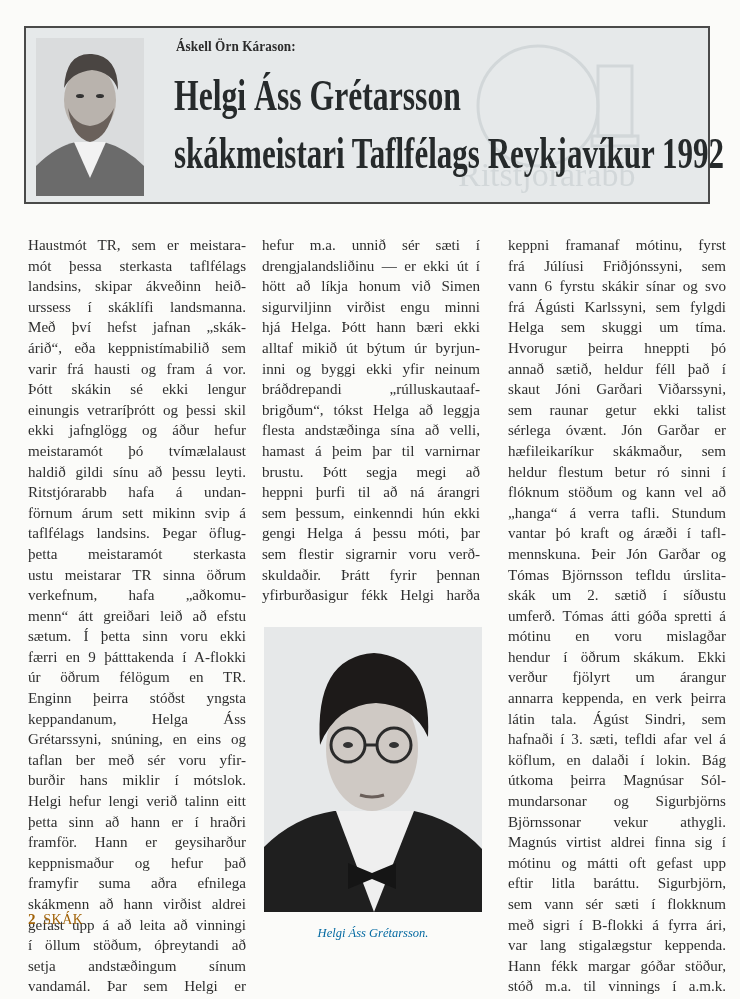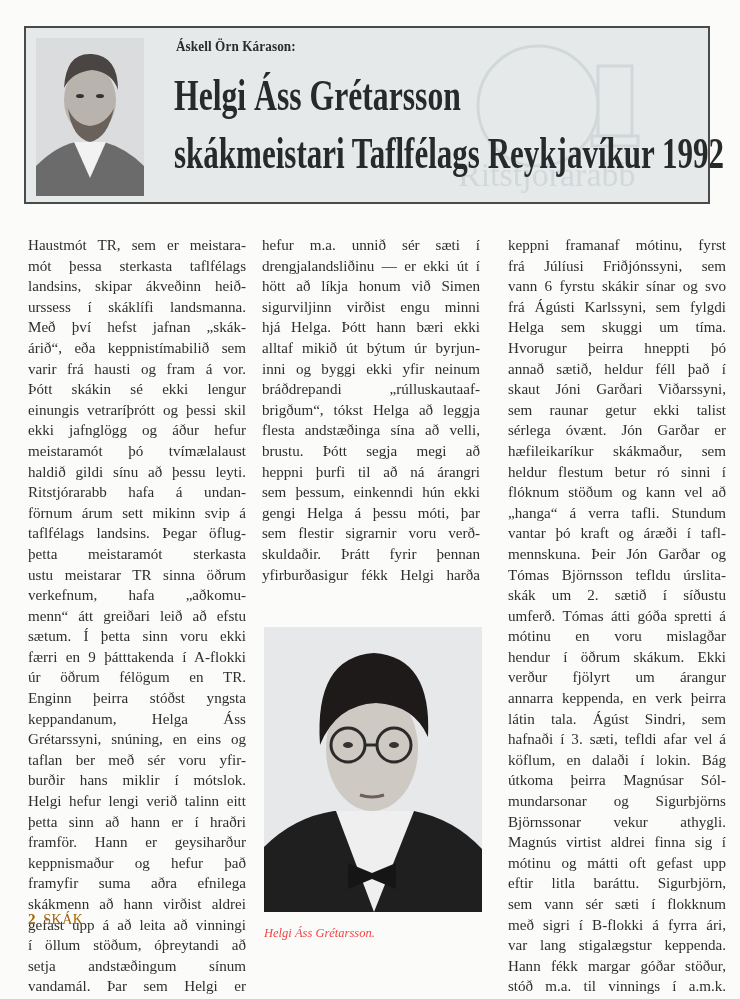--- a/index.html
+++ b/index.html
@@ -85,21 +85,21 @@
     .col-3 { left: 508px; }
     .column .line { display: block; text-align: justify; text-align-last: justify; white-space: nowrap; overflow: visible; }
 
     .photo-wrap {
       position: absolute; left: 264px; top: 627px; width: 218px; height: 285px;
       background: #e9ebec;
       overflow: hidden;
     }
     .caption {
       position: absolute; left: 264px; top: 926px; width: 218px;
-      font-style: italic; font-size: 12.5px; color: #ef4444;
+      text-align: center; font-style: italic; font-size: 12.5px; color: #0369a1;
     }
     .footer {
       position: absolute; left: 28px; top: 911px;
       font-size: 15px; color: #a16207;
     }
     .footer .pg { font-weight: bold; margin-right: 4px; }
     .footer .mag { font-variant: small-caps; font-size: 14px; letter-spacing: 0.5px; }
   </style>
 </head>
 <body>
@@ -171,20 +171,21 @@
     <span class="line">hefur m.a. unnið sér sæti í</span>
     <span class="line">drengjalandsliðinu — er ekki út í</span>
     <span class="line">hött að líkja honum við Simen</span>
     <span class="line">sigurviljinn virðist engu minni</span>
     <span class="line">hjá Helga. Þótt hann bæri ekki</span>
     <span class="line">alltaf mikið út býtum úr byrjun-</span>
     <span class="line">inni og byggi ekki yfir neinum</span>
     <span class="line">bráðdrepandi „rúlluskautaaf-</span>
     <span class="line">brigðum“, tókst Helga að leggja</span>
     <span class="line">flesta andstæðinga sína að velli,</span>
+    <span class="line">hamast á þeim þar til varnirnar</span>
     <span class="line">brustu. Þótt segja megi að</span>
     <span class="line">heppni þurfi til að ná árangri</span>
     <span class="line">sem þessum, einkenndi hún ekki</span>
     <span class="line">gengi Helga á þessu móti, þar</span>
     <span class="line">sem flestir sigrarnir voru verð-</span>
     <span class="line">skuldaðir. Þrátt fyrir þennan</span>
     <span class="line">yfirburðasigur fékk Helgi harða</span>
   </div>
 <div class="column col-3">
     <span class="line">keppni framanaf mótinu, fyrst</span>

